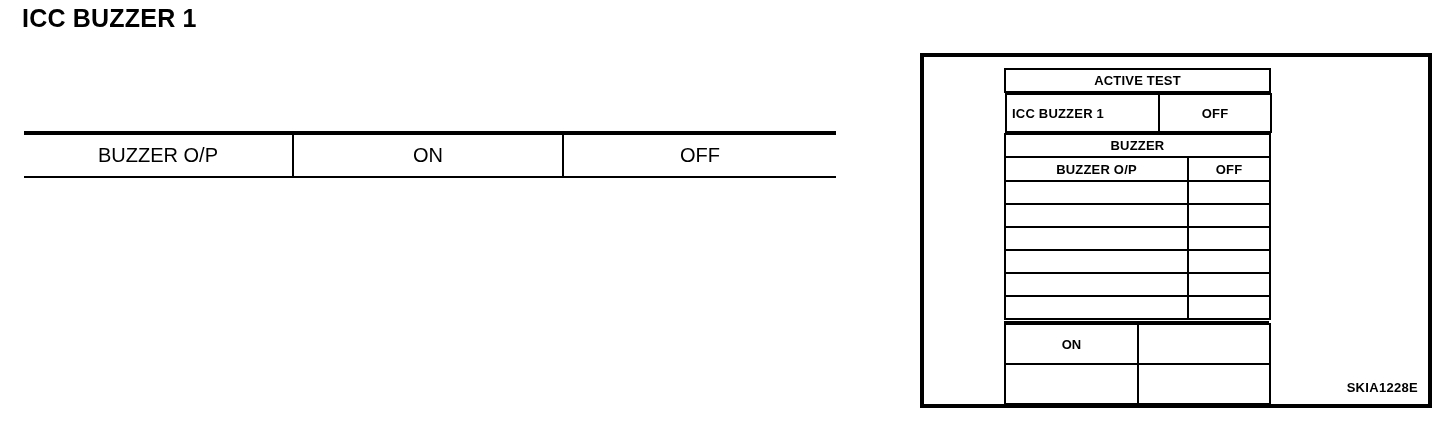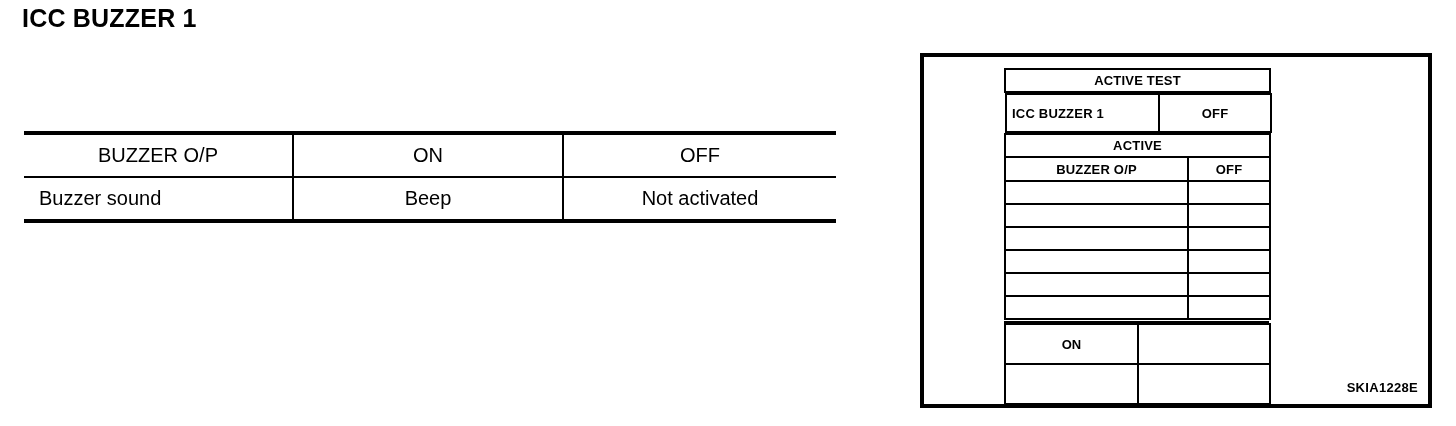--- a/index.html
+++ b/index.html
@@ -165,25 +165,20 @@
   <colgroup>
     <col class="c1">
       <col class="c2">
       <col class="c3">
   </colgroup>
   <tbody>
     <tr class="header-row">
       <td class="edge-left">BUZZER O/P</td>
       <td>ON</td>
       <td class="edge-right">OFF</td>
-    </tr>
-    <tr class="data-row">
-      <td class="edge-left align-left">Buzzer sound</td>
-      <td>Beep</td>
-      <td class="edge-right">Not activated</td>
     </tr>
   </tbody>
 </table>
 
 <div id="figure-frame">
 
   <div id="scan-tool">
 
     <table id="st-upper" class="st-table">
       <colgroup>
@@ -204,21 +199,21 @@
               <tbody>
                 <tr>
                   <td class="item-name">ICC BUZZER 1</td>
                   <td class="item-value">OFF</td>
                 </tr>
               </tbody>
             </table>
           </td>
         </tr>
         <tr>
-          <td class="monitor-title" colspan="2">ACTIVE</td>
+          <td class="monitor-title" colspan="2">BUZZER</td>
         </tr>
         <tr>
           <td class="monitor-head">BUZZER O/P</td>
           <td class="monitor-head">OFF</td>
         </tr>
         <tr>
           <td class="blank-cell"></td>
           <td class="blank-cell"></td>
         </tr>
         <tr>

